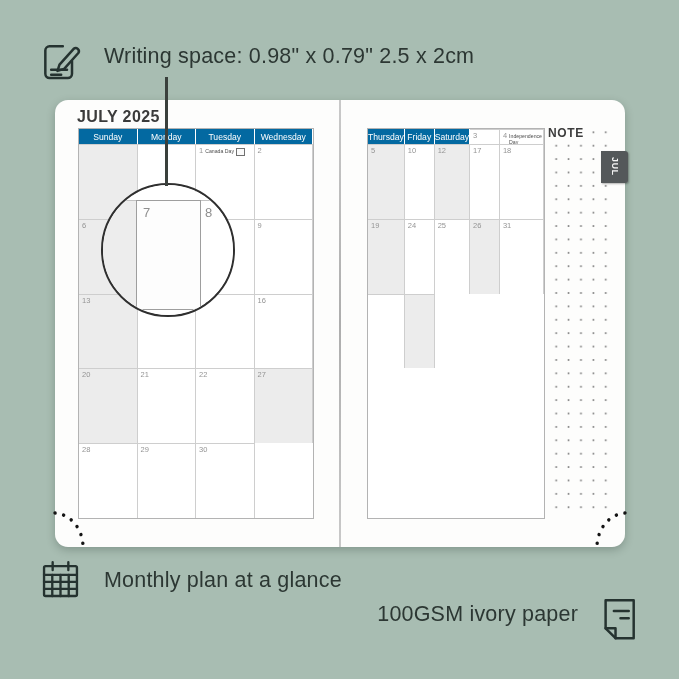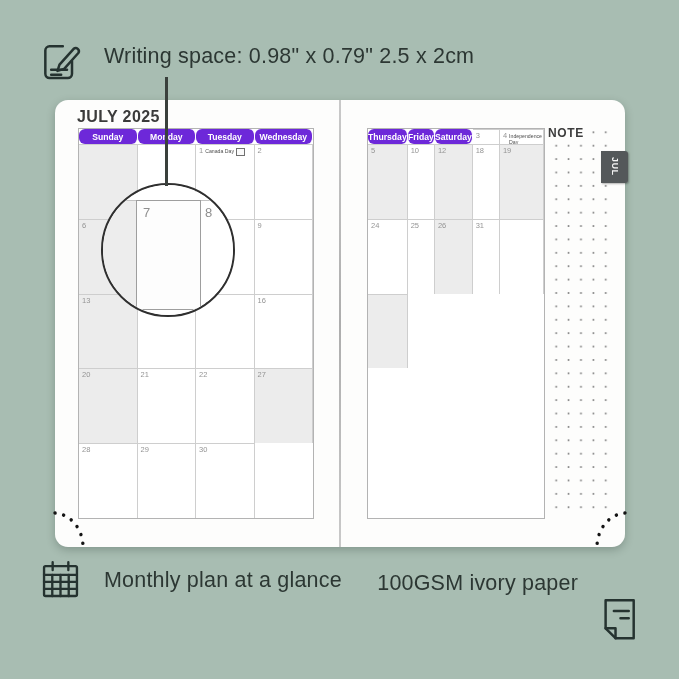--- a/index.html
+++ b/index.html
@@ -6,43 +6,43 @@
   body{
     width:679px;height:679px;position:relative;overflow:hidden;
     background:#a8bdb2;
     font-family:"Liberation Sans", sans-serif;
     color:#2e3a36;
   }
   
   .anno-text{position:absolute;font-size:21.5px;letter-spacing:.2px;color:#2c3733;font-weight:500;}
   .anno-top-text{left:104px;top:44px;}
   .anno-bl-text{left:104px;top:568px;}
-  .anno-br-text{right:101px;top:571px;margin-left:12px;}
+  .anno-br-text{right:101px;top:602px;margin-left:12px;}
   .anno-icon{position:absolute;}
   .icon-notepad{left:37px;top:34px;width:50px;height:53px;}
   .icon-calendar{left:36px;top:556px;width:49px;height:47px;}
   .icon-paper{left:599px;top:595px;width:38px;height:50px;}
   .pointer-line{position:absolute;left:165px;top:77px;width:2.5px;height:109px;background:#3a403c;z-index:40;}
 
   
   .notebook{
     position:absolute;left:55px;top:100px;width:570px;height:447px;
     background:#fdfdfc;border-radius:13px;
     box-shadow:0 3px 9px rgba(25,40,33,.25);
   }
   .spine{position:absolute;left:284px;top:0;width:2px;height:100%;
     background:linear-gradient(to bottom, #c9c9c9, #adadad 50%, #c9c9c9);}
   .month-title{position:absolute;left:22px;top:8px;font-size:16px;font-weight:bold;color:#3b3b3b;letter-spacing:.4px;}
 
   .calgrid{position:absolute;top:28px;display:grid;grid-template-rows:15px repeat(5,1fr);
     border:1px solid #b3b3b3;background:#fff;}
   .cal-left{left:23px;width:234px;height:389px;grid-template-columns:repeat(4,1fr);}
   .cal-right{left:312px;width:176px;height:389px;grid-template-columns:repeat(5,1fr);}
-  .hcell{background:#6d28d9;color:#fff;font-size:8.6px;font-weight:bold;
-    display:flex;align-items:center;justify-content:center;border-right:1px solid #fff;border-radius:6px;}
+  .hcell{background:#0369a1;color:#fff;font-size:8.6px;font-weight:normal;
+    display:flex;align-items:center;justify-content:center;border-right:1px solid #fff;}
   .hcell:last-of-type{border-right:none;}
   .cell{border-right:1px solid #cecece;border-top:1px solid #cecece;position:relative;background:#fff;padding:2px 1px 0 3px;box-sizing:border-box;}
   .cell.shade{background:#ececec;}
   .cline{display:flex;align-items:flex-start;gap:2px;}
   .dnum{font-size:7.5px;color:#949494;line-height:8px;}
   .holiday{font-size:5.2px;color:#4e4e4e;line-height:6px;margin-top:1px;}
   .holiday.wrap{display:inline-block;width:36px;}
   .flagbox{display:inline-block;width:7px;height:5.5px;border:.7px solid #707070;background:#fafafa;margin-top:1px;}
   .flagbox.below{position:absolute;left:50%;transform:translateX(-50%);top:14px;}
 
@@ -215,20 +215,25 @@
           <span class="dnum">10</span>
         </div>
       </div>
       <div class="cell shade">
         <div class="cline">
           <span class="dnum">12</span>
         </div>
       </div>
       <div class="cell">
         <div class="cline">
+          <span class="dnum">17</span>
+        </div>
+      </div>
+      <div class="cell">
+        <div class="cline">
           <span class="dnum">18</span>
         </div>
       </div>
       <div class="cell shade">
         <div class="cline">
           <span class="dnum">19</span>
         </div>
       </div>
       <div class="cell">
         <div class="cline">

